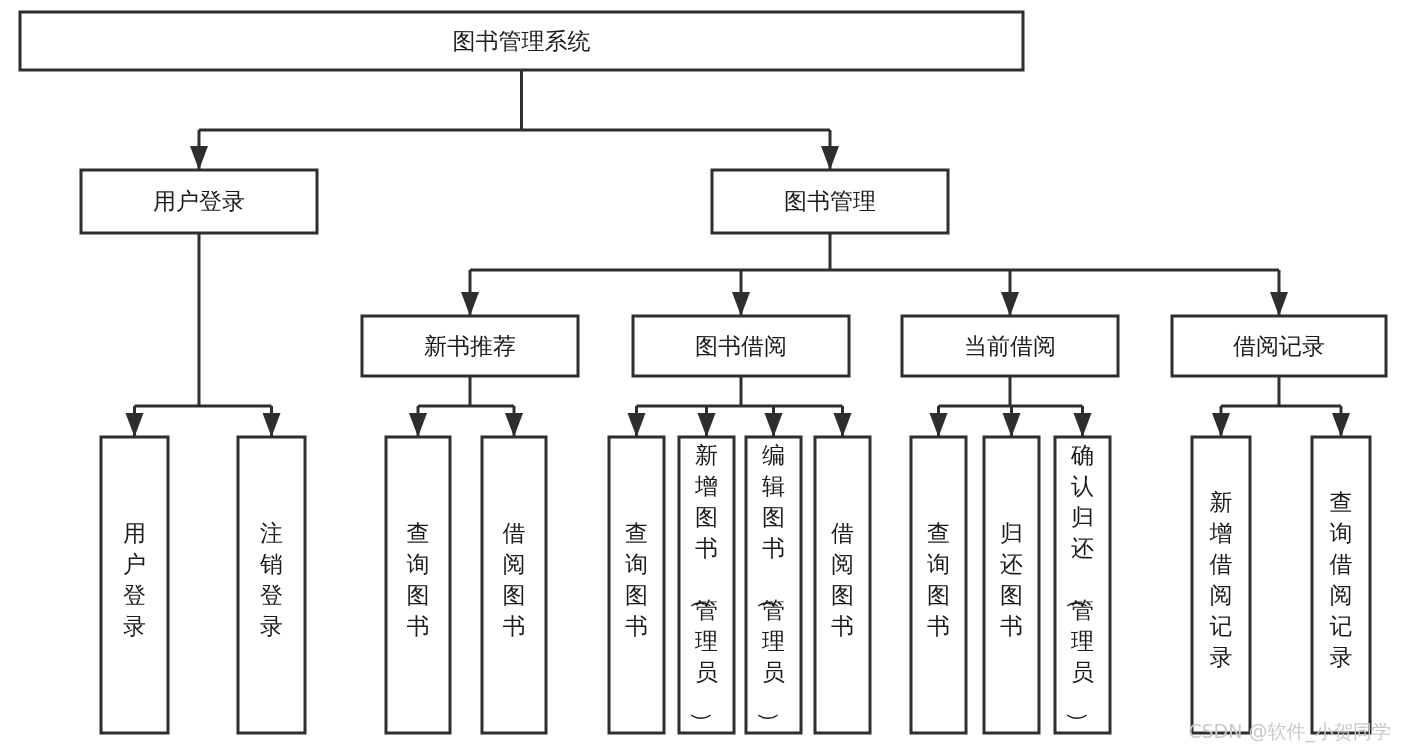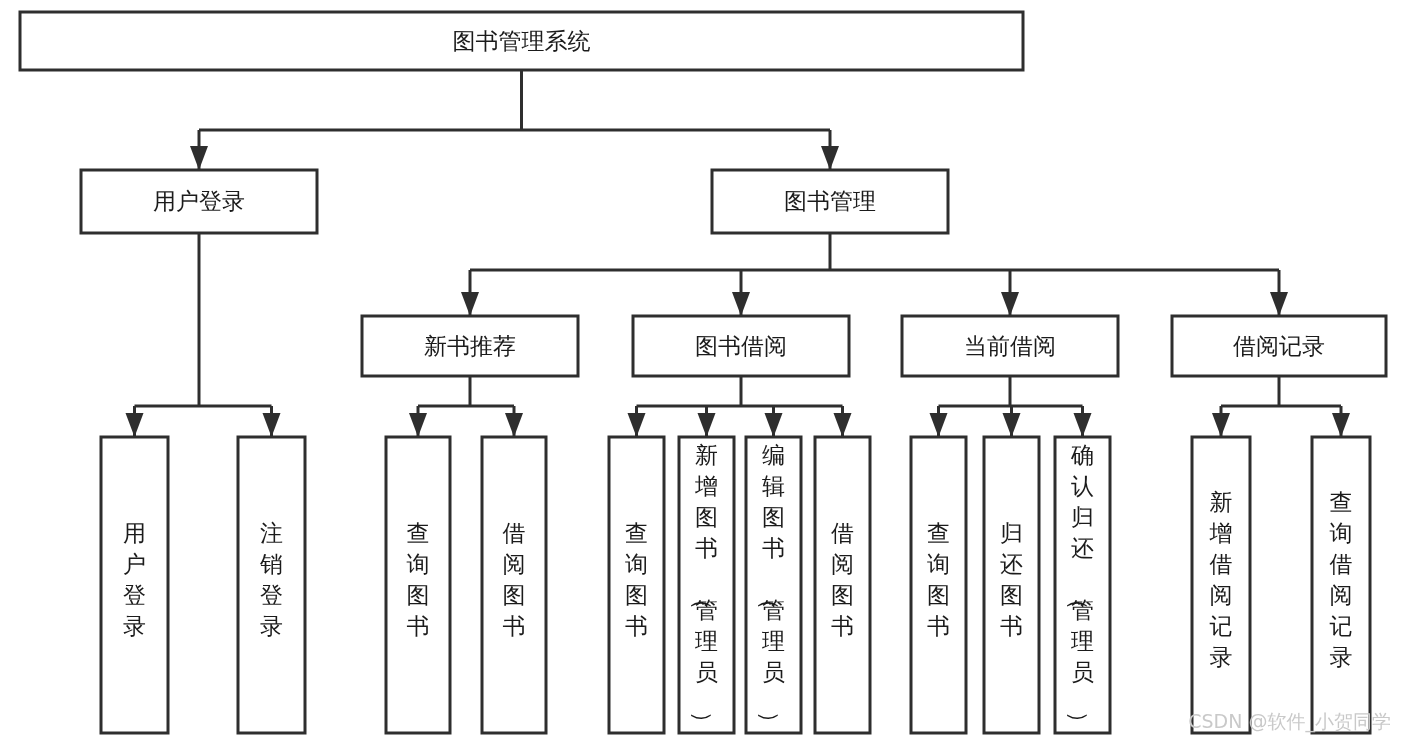--- a/index.html
+++ b/index.html
@@ -44,21 +44,21 @@
   .node-label-h {
     fill: #1b1b1b;
     font-size: 23px;
     font-family: "DejaVu Sans", "Liberation Sans", sans-serif;
     text-anchor: middle;
     dominant-baseline: middle;
   }
   .watermark {
     position: absolute;
     right: 14px;
-    bottom: 12px;
+    bottom: 2px;
     color: #c9c9c9;
     font-size: 19px;
     font-family: "DejaVu Sans", "Liberation Sans", sans-serif;
     white-space: nowrap;
     user-select: none;
     pointer-events: none;
   }
 </style>
 </head>
 <body>

